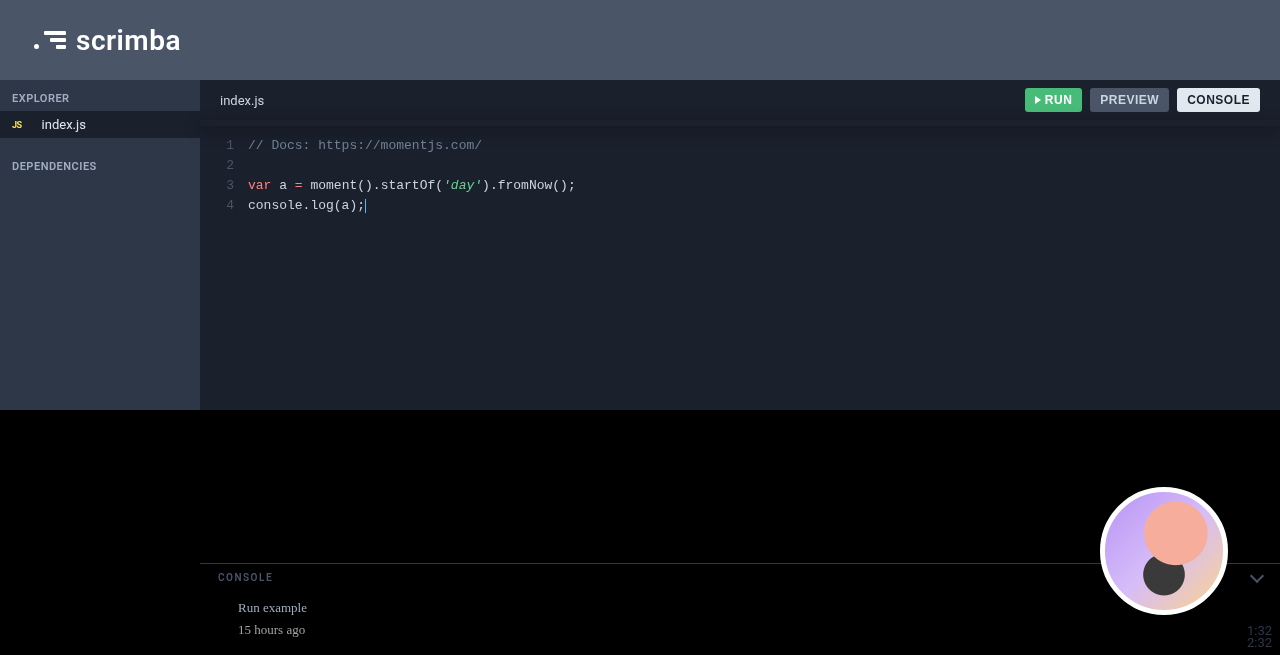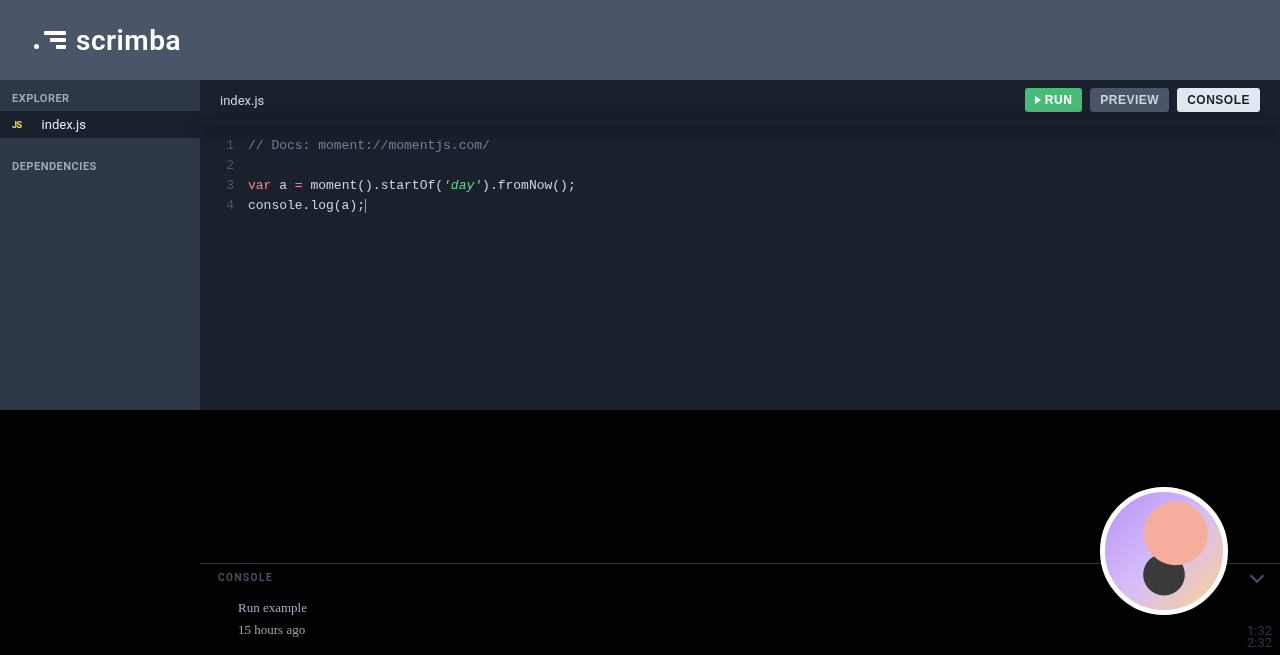--- a/index.html
+++ b/index.html
@@ -275,21 +275,21 @@
           <span>RUN</span>
         </button>
         <button class="btn btn-preview">PREVIEW</button>
         <button class="btn btn-console">CONSOLE</button>
       </div>
     </div>
     <div class="code-shadow"></div>
     <div class="code-area">
       <div class="code-line">
         <span class="gutter">1</span>
-        <span class="code-text"><span class="tok-comment">// Docs: moment://momentjs.com/</span></span>
+        <span class="code-text"><span class="tok-comment">// Docs: https://momentjs.com/</span></span>
       </div>
       <div class="code-line">
         <span class="gutter">2</span>
         <span class="code-text"></span>
       </div>
       <div class="code-line">
         <span class="gutter">3</span>
         <span class="code-text"><span class="tok-keyword">var</span><span> a </span><span class="tok-operator">=</span><span> moment().startOf(</span><span class="tok-string">'day'</span><span>).fromNow();</span></span>
       </div>
       <div class="code-line">

